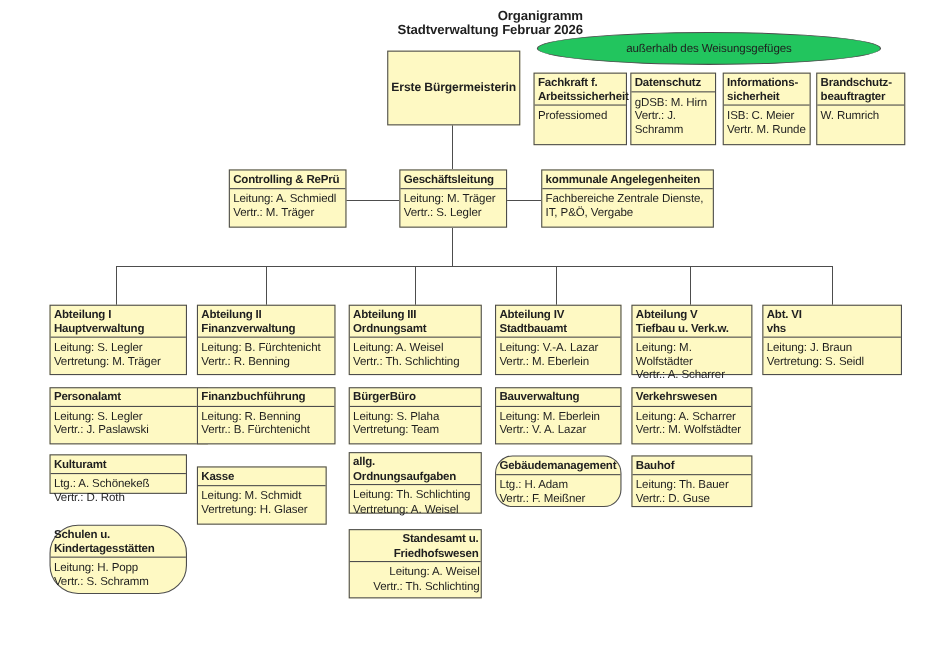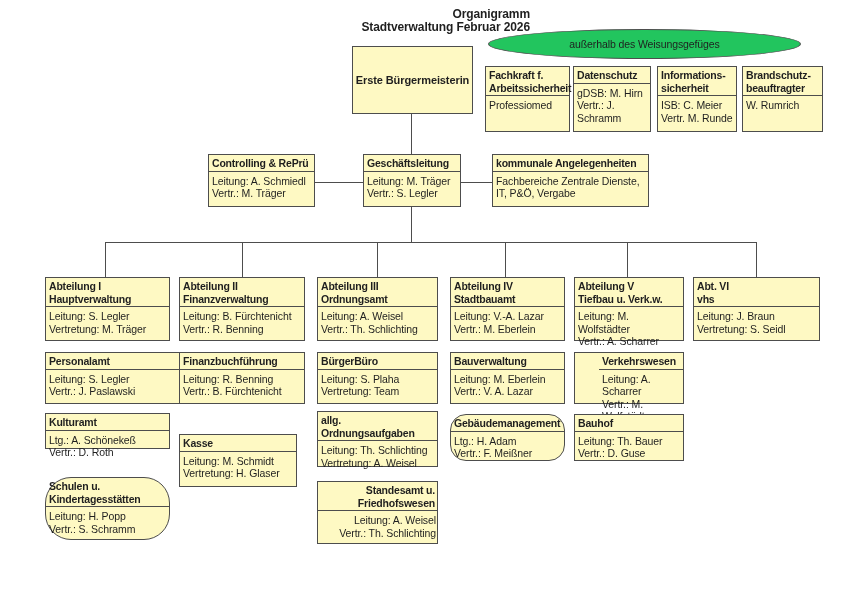--- a/index.html
+++ b/index.html
@@ -162,32 +162,32 @@
   <div class="box" style="left:317px;top:352px;width:121px;height:52px;">
     <div class="box-title">BürgerBüro</div>
     <div class="box-body">Leitung: S. Plaha
 Vertretung: Team</div>
   </div>
   <div class="box" style="left:450px;top:352px;width:115px;height:52px;">
     <div class="box-title">Bauverwaltung</div>
     <div class="box-body">Leitung: M. Eberlein
 Vertr.: V. A. Lazar</div>
   </div>
-  <div class="box" style="left:574px;top:352px;width:110px;height:52px;padding-left:24px;">
+  <div class="box" style="left:574px;top:352px;width:110px;height:52px;">
     <div class="box-title">Verkehrswesen</div>
     <div class="box-body">Leitung: A. Scharrer
 Vertr.: M. Wolfstädter</div>
   </div>
 
   <div class="box" style="left:45px;top:413px;width:125px;height:36px;">
     <div class="box-title">Kulturamt</div>
     <div class="box-body">Ltg.: A. Schönekeß
 Vertr.: D. Roth</div>
   </div>
-  <div class="box" style="left:179px;top:434px;width:118px;height:53px;">
+  <div class="box" style="left:179px;top:424px;width:118px;height:53px;">
     <div class="box-title">Kasse</div>
     <div class="box-body">Leitung: M. Schmidt
 Vertretung: H. Glaser</div>
   </div>
   <div class="box" style="left:317px;top:411px;width:121px;height:56px;">
     <div class="box-title">allg. Ordnungsaufgaben</div>
     <div class="box-body">Leitung: Th. Schlichting
 Vertretung: A. Weisel</div>
   </div>
   <div class="box" style="left:450px;top:414px;width:115px;height:47px;border-radius:16px;">

